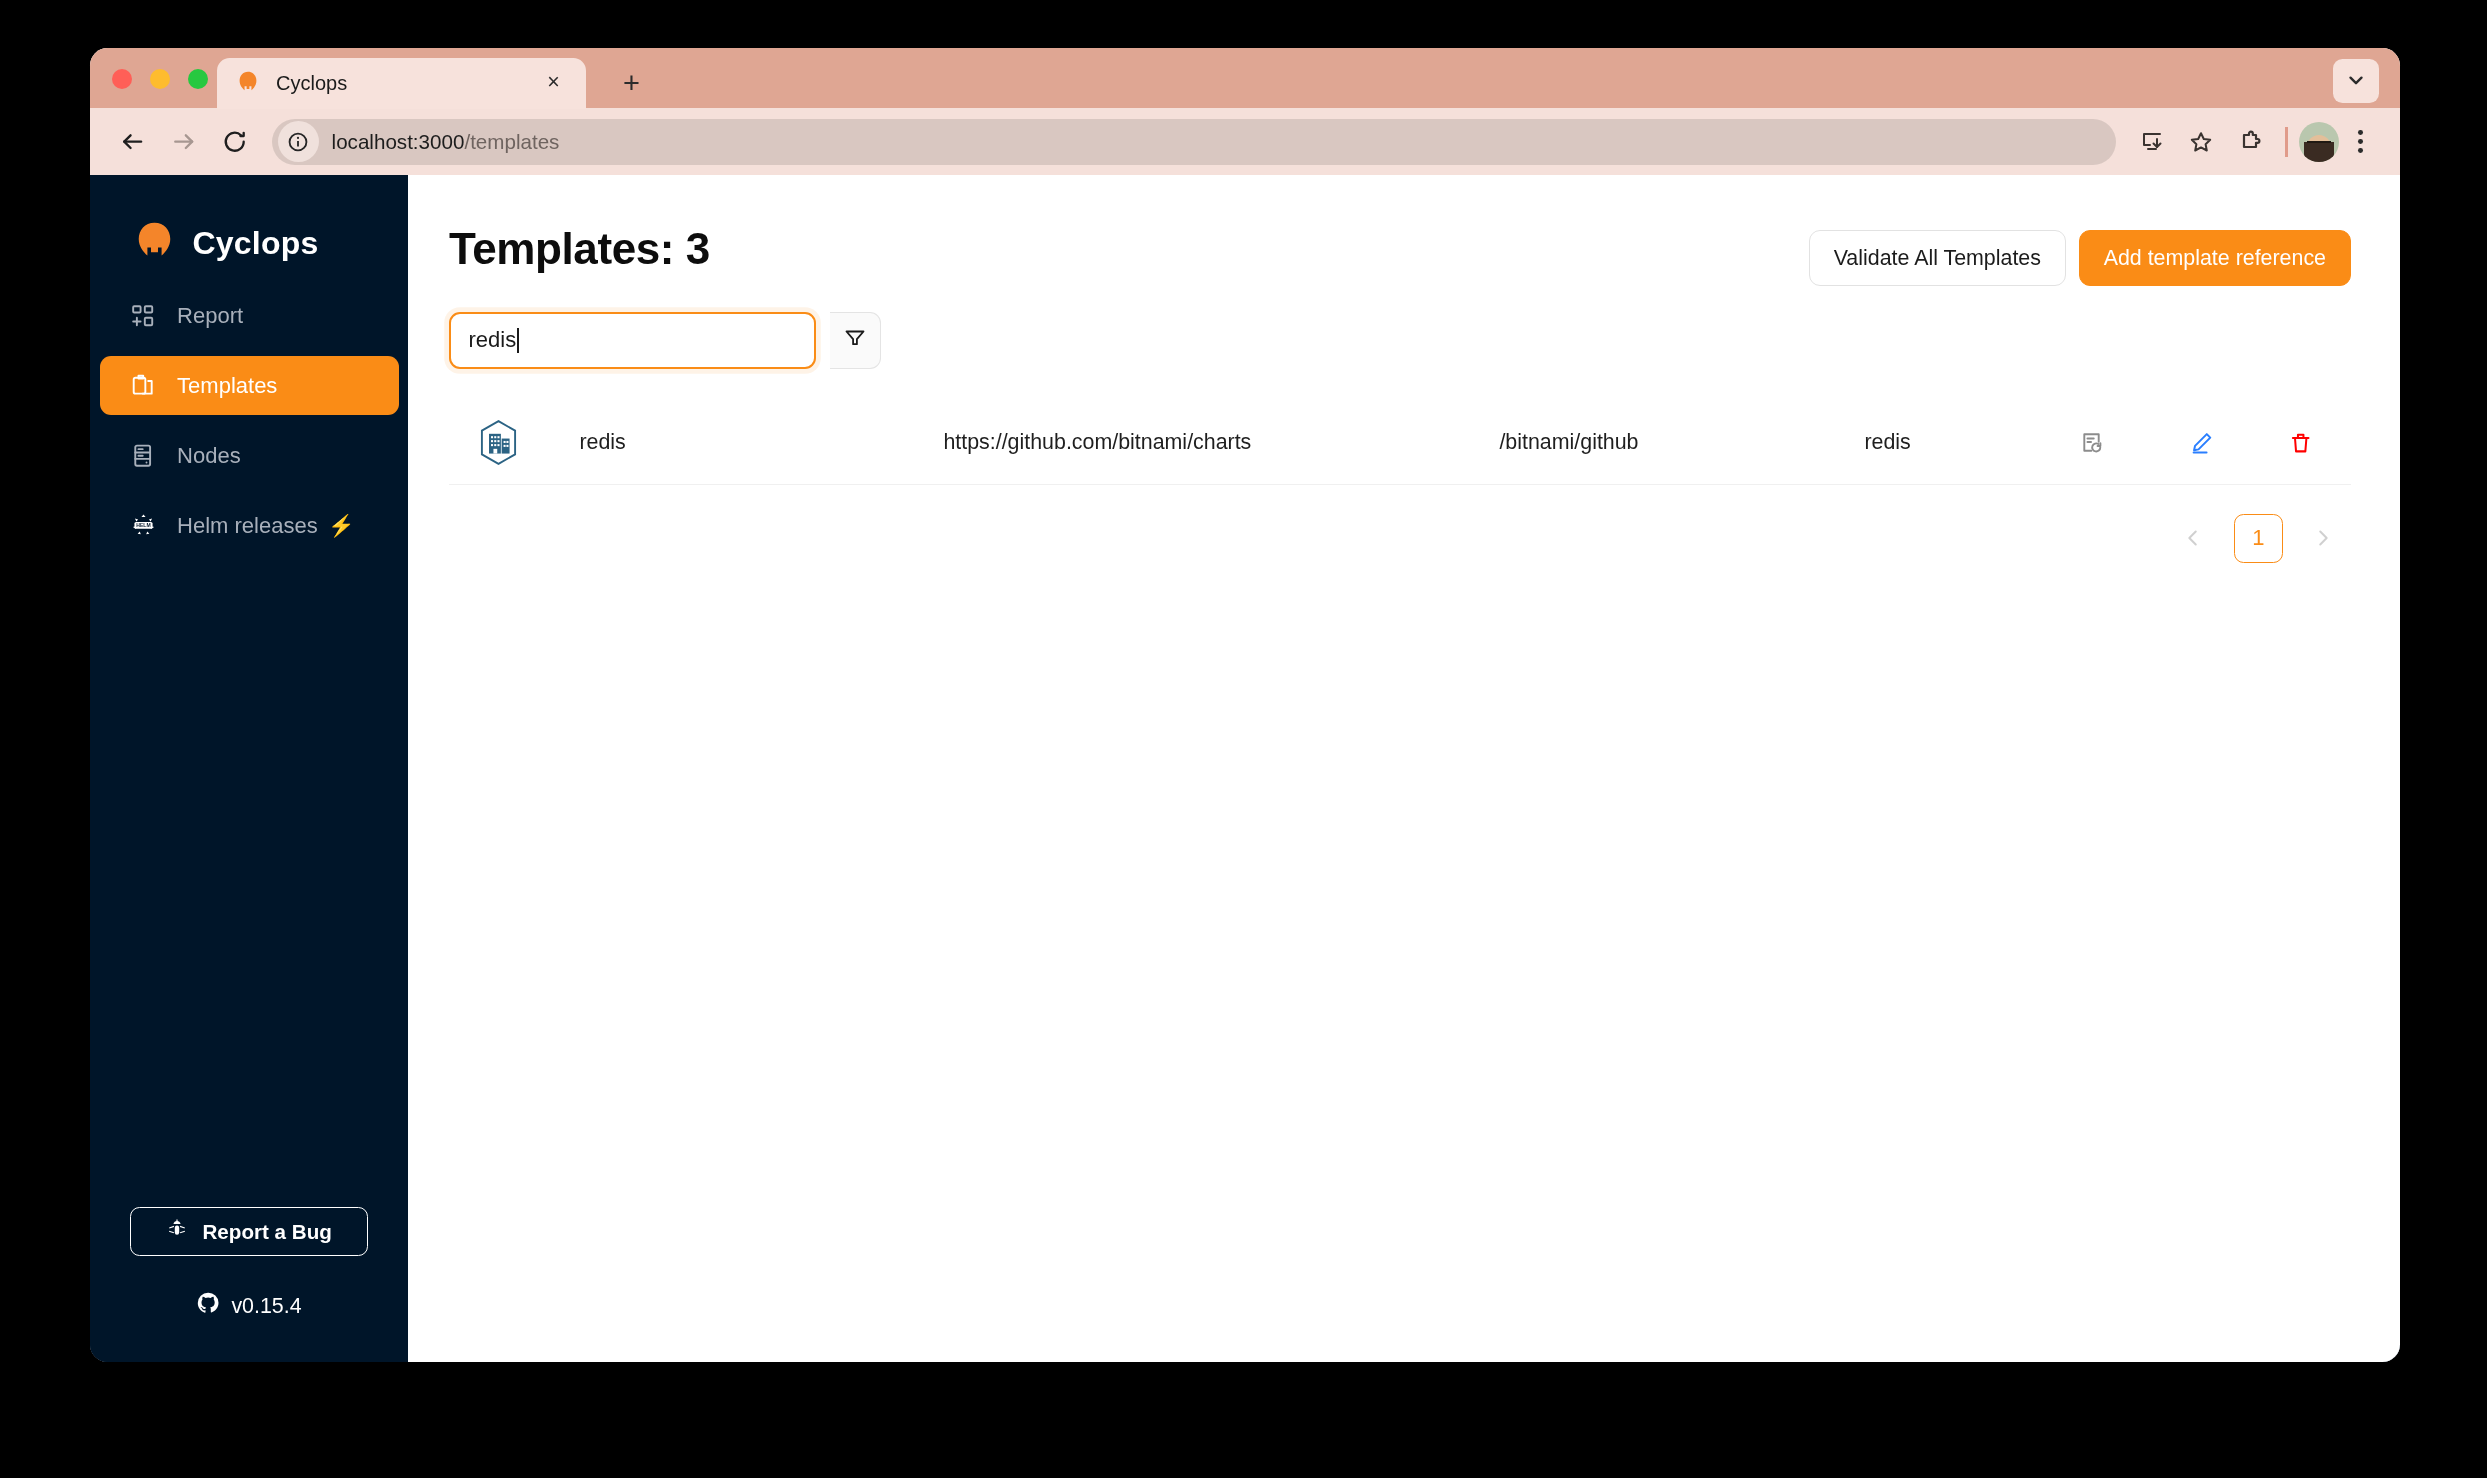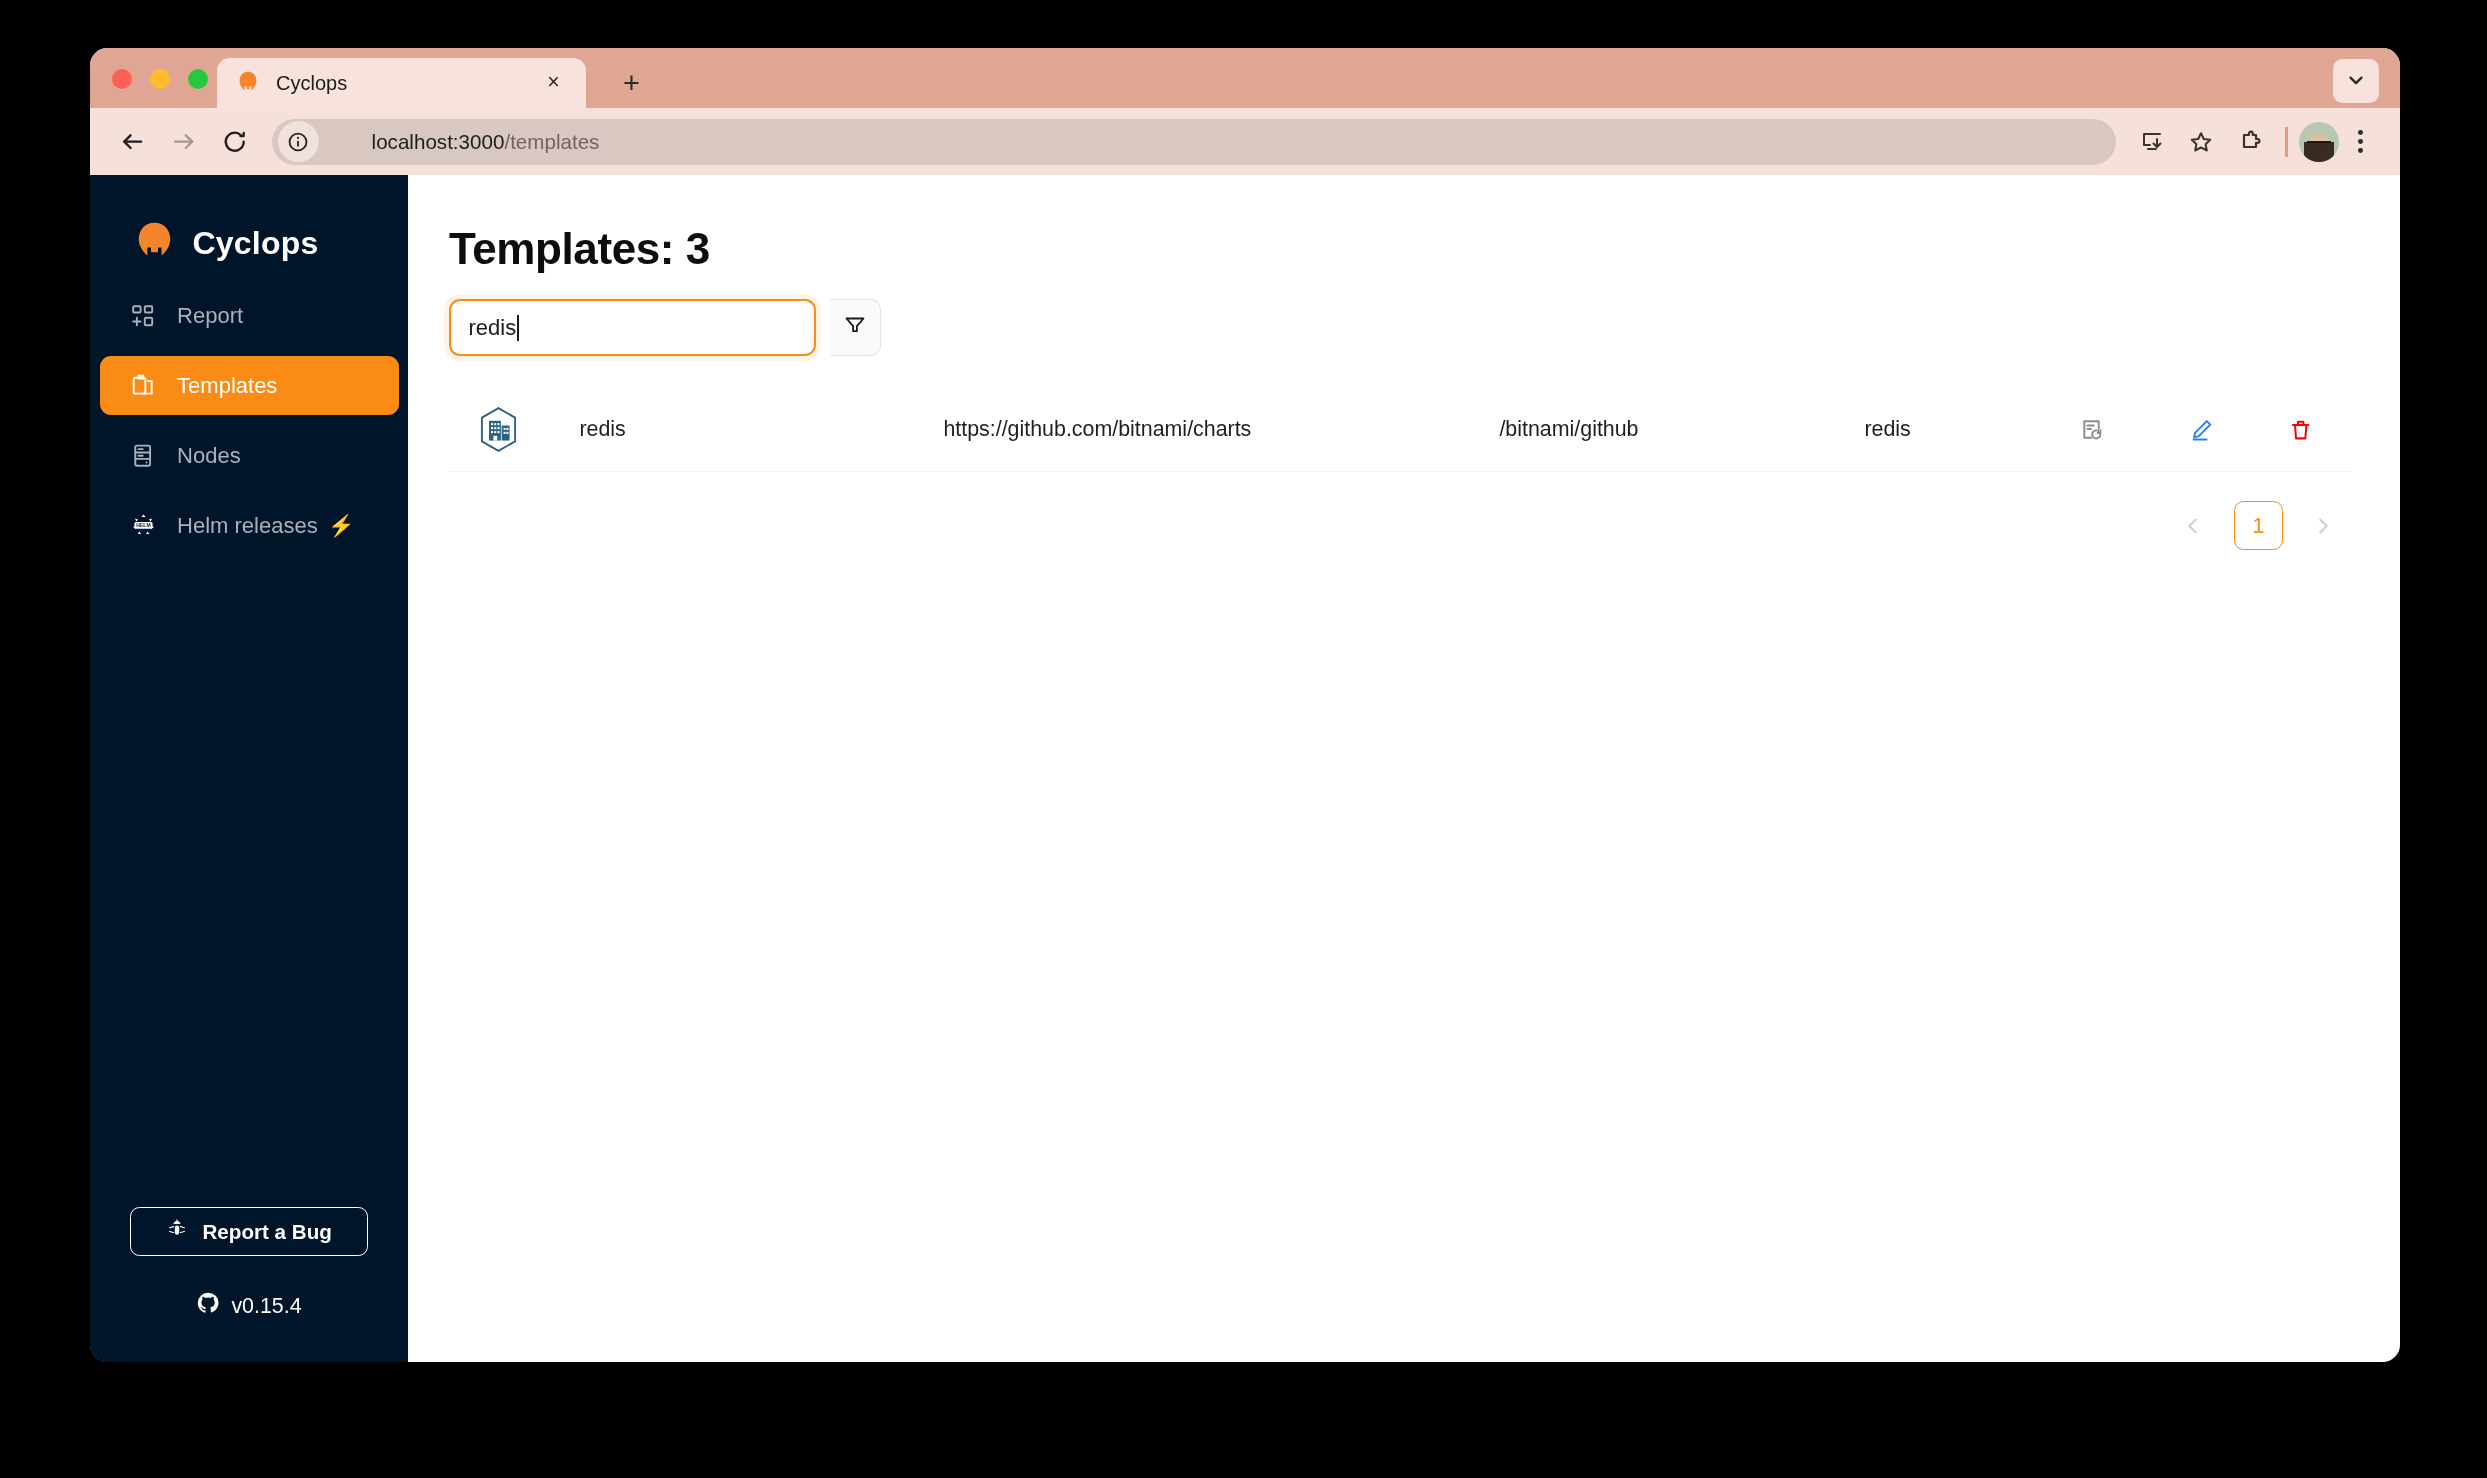--- a/index.html
+++ b/index.html
@@ -93,21 +93,20 @@
   }
   .navbtn.disabled { color: #a79791; }
   .omnibox {
     flex: 1;
     height: 46px;
     margin: 0 11px;
     background: #d9c7c1;
     border-radius: 24px;
     display: flex; align-items: center;
     padding-left: 6.4px;
-    gap: 40px;
   }
   .omni-info {
     width: 41px; height: 41px; flex: none;
     border-radius: 50%;
     background: #f0e1dc;
     display: flex; align-items: center; justify-content: center;
     color: #262626;
   }
   .omni-url {
     margin-left: 12.7px;
@@ -557,20 +556,24 @@
           </span>
           <span>v0.15.4</span>
         </div>
       </div>
     </div>
 
     <div class="content">
 
       <div class="content-head">
         <div class="page-title">Templates: 3</div>
+        <div class="head-actions">
+          <div class="btn btn-default">Validate All Templates</div>
+          <div class="btn btn-primary">Add template reference</div>
+        </div>
       </div>
 
       <div class="search-row">
         <div class="search-box">
           <span class="search-val">redis</span>
             <span class="caret"></span>
         </div>
         <div class="filter-btn">
           <span>
             <svg viewBox="0 0 24 24" width="24" height="24" fill="none" stroke="#1a1a1a" stroke-width="1.8" stroke-linejoin="round">

